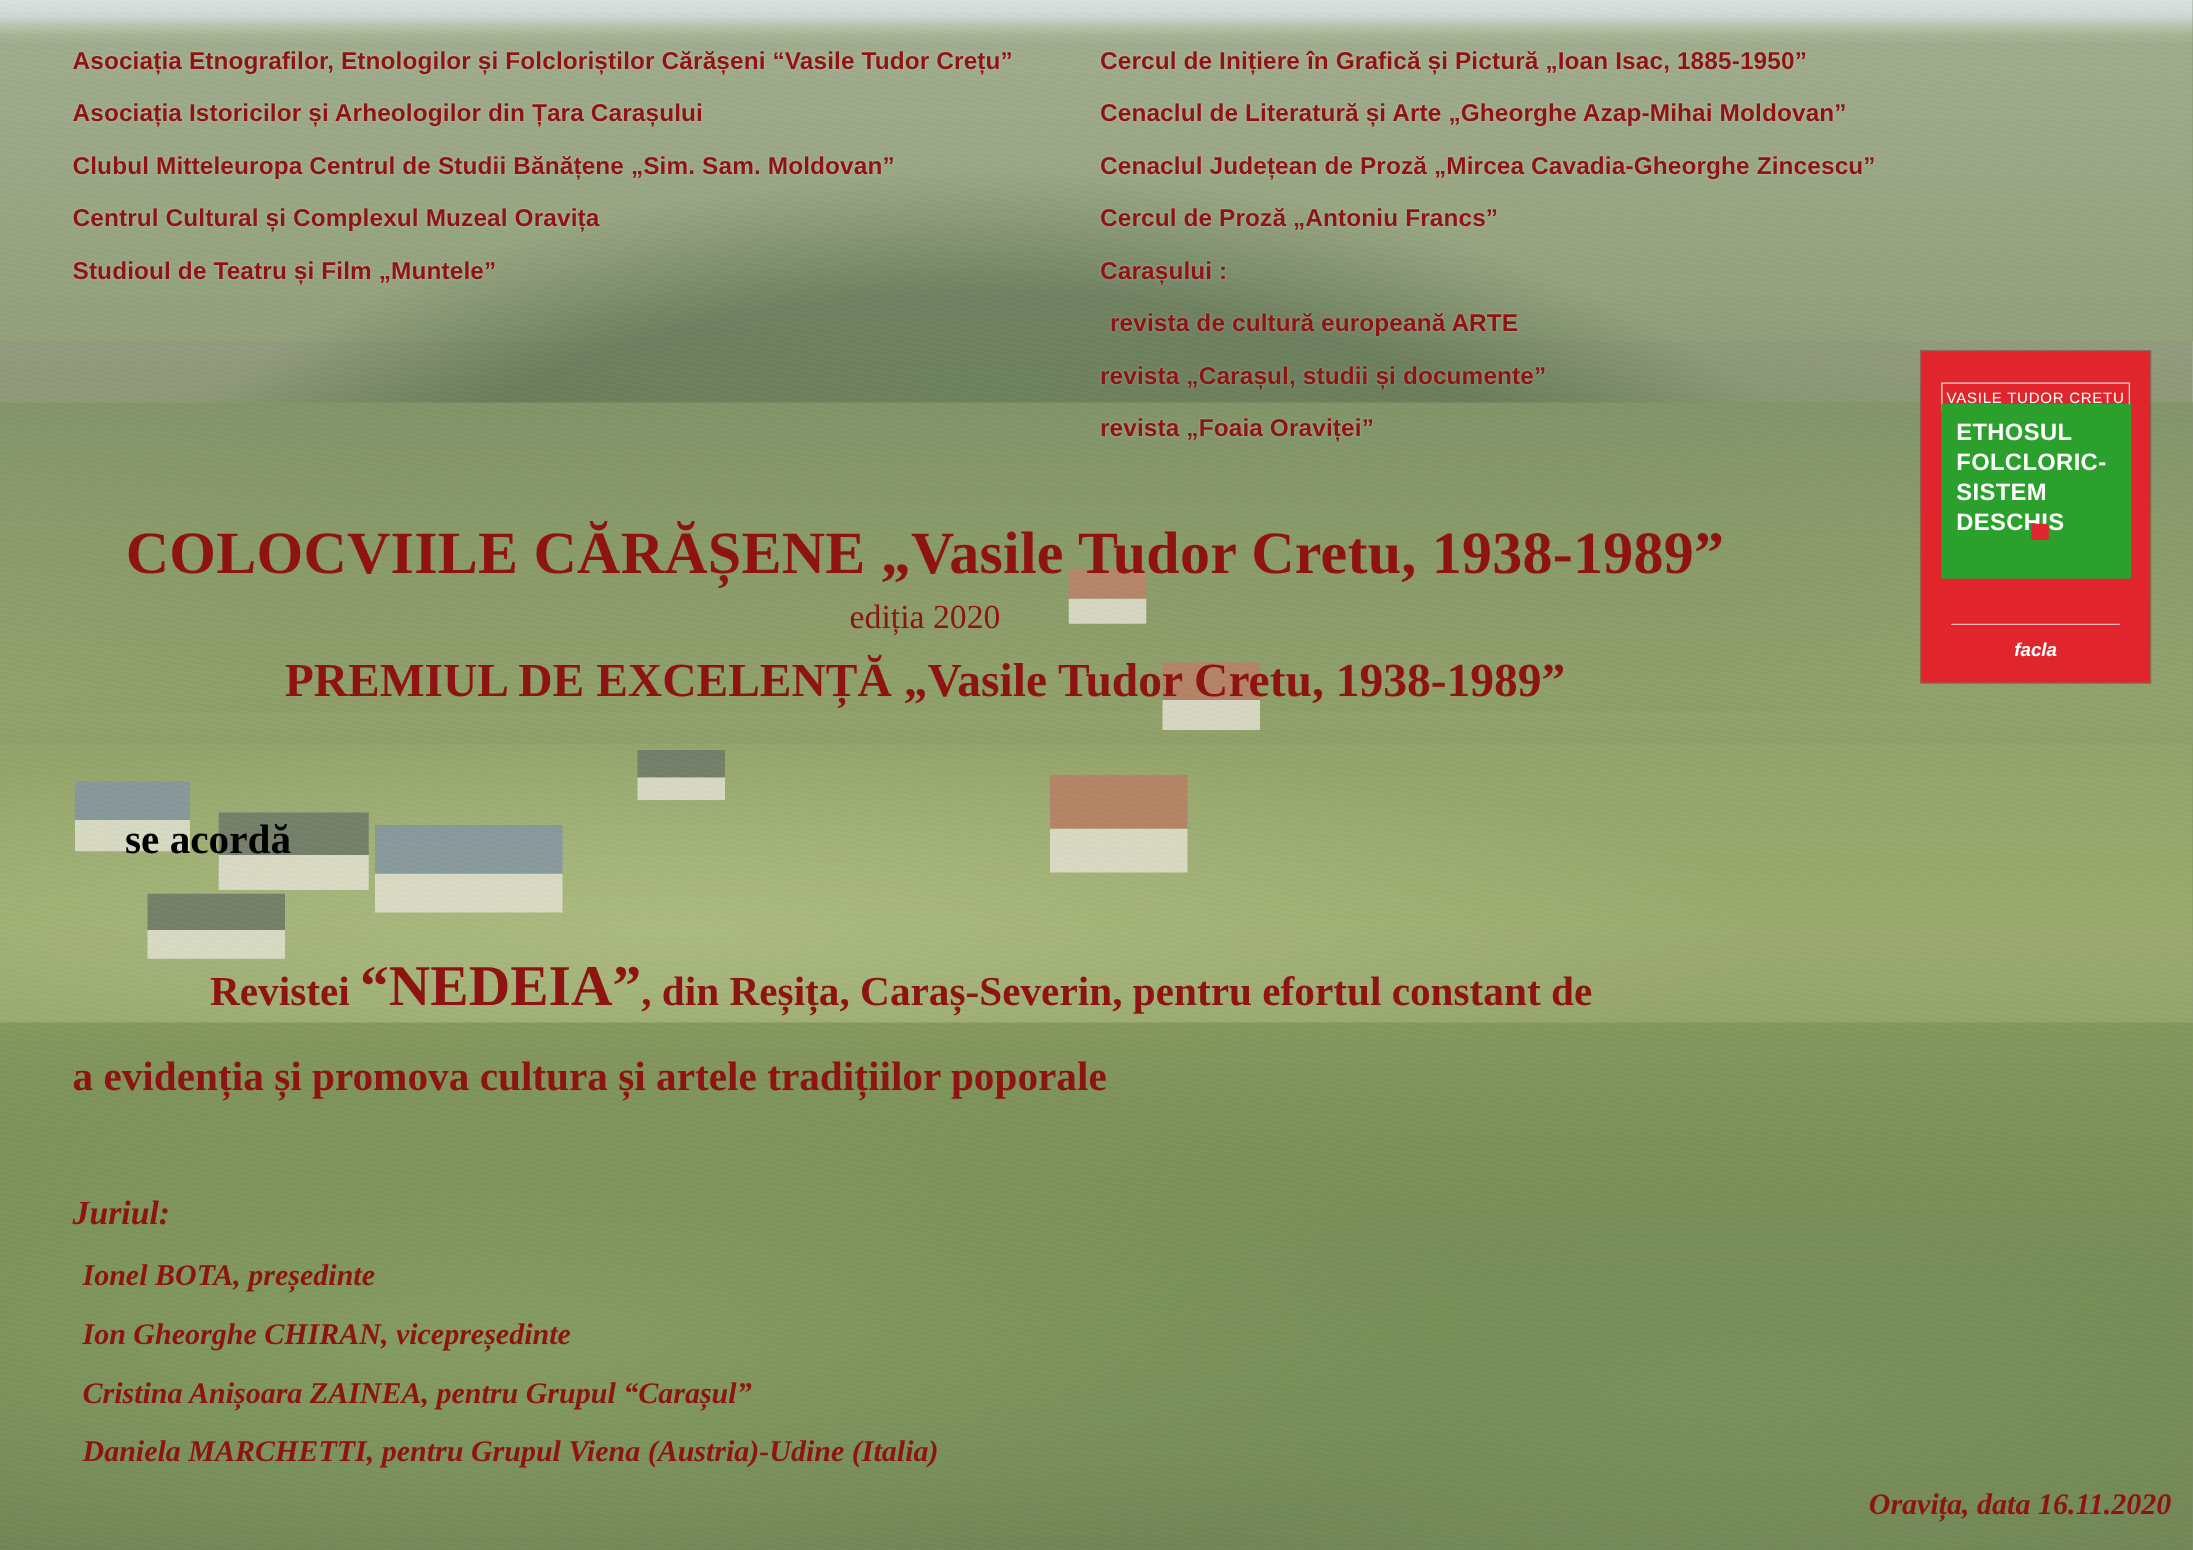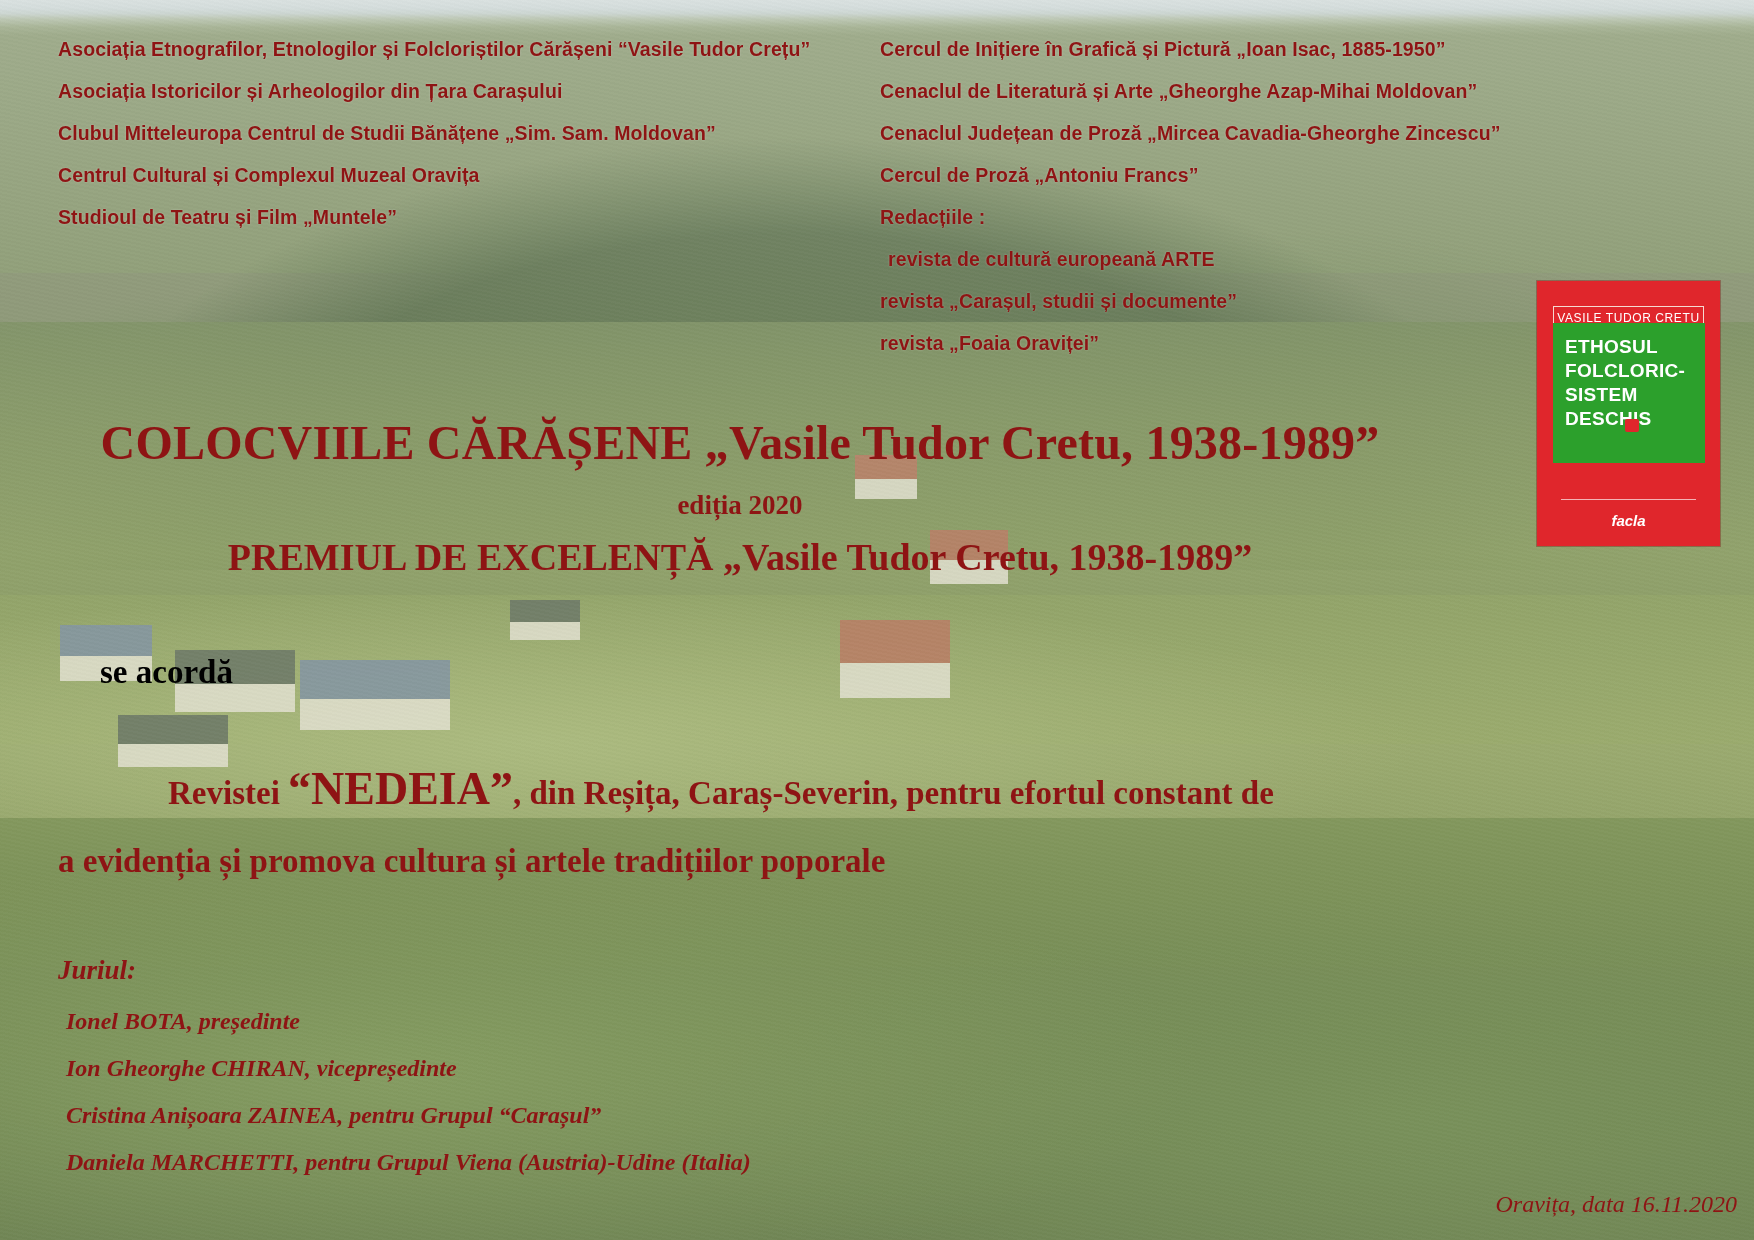--- a/index.html
+++ b/index.html
@@ -112,22 +112,22 @@
     font-family: "Liberation Serif", serif;
     color: #8e1414;
   }
   .title-main {
     font-size: 48px;
     font-weight: bold;
     letter-spacing: .2px;
   }
   .title-edition {
     font-size: 27px;
-    font-weight: bold;
-    margin-top: 20px;
+    font-weight: normal;
+    margin-top: 8px;
   }
   .title-prize {
     font-size: 38px;
     font-weight: bold;
     margin-top: 14px;
   }
 
   .awarded {
     position: absolute;
     left: 100px;
@@ -176,21 +176,21 @@
     padding-left: 8px;
   }
 
   .place-date {
     position: absolute;
     right: 55px;
     bottom: 22px;
     font-family: "Liberation Serif", serif;
     font-size: 24px;
     font-style: italic;
-    font-weight: normal;
+    font-weight: bold;
     color: #8e1414;
   }
 
   
   .book {
     position: absolute;
     left: 1537px;
     top: 281px;
     width: 183px;
     height: 265px;
@@ -313,21 +313,21 @@
     <div class="line">Clubul Mitteleuropa Centrul de Studii Bănățene „Sim. Sam. Moldovan”</div>
     <div class="line">Centrul Cultural și Complexul Muzeal Oravița</div>
     <div class="line">Studioul de Teatru și Film „Muntele”</div>
   </div>
 
   <div class="org-col org-right">
     <div class="line">Cercul de Inițiere în Grafică și Pictură „Ioan Isac, 1885-1950”</div>
     <div class="line">Cenaclul de Literatură și Arte „Gheorghe Azap-Mihai Moldovan”</div>
     <div class="line">Cenaclul Județean de Proză „Mircea Cavadia-Gheorghe Zincescu”</div>
     <div class="line">Cercul de Proză „Antoniu Francs”</div>
-    <div class="line">Redacțiile :</div>
+    <div class="line">Carașului :</div>
     <div class="line indent">revista de cultură europeană ARTE</div>
     <div class="line">revista „Carașul, studii și documente”</div>
     <div class="line">revista „Foaia Oraviței”</div>
   </div>
 
   <div class="book">
     <div class="book-top">VASILE TUDOR CRETU</div>
     <div class="book-green">
       <div class="book-green-txt">
         <div>ETHOSUL</div>

